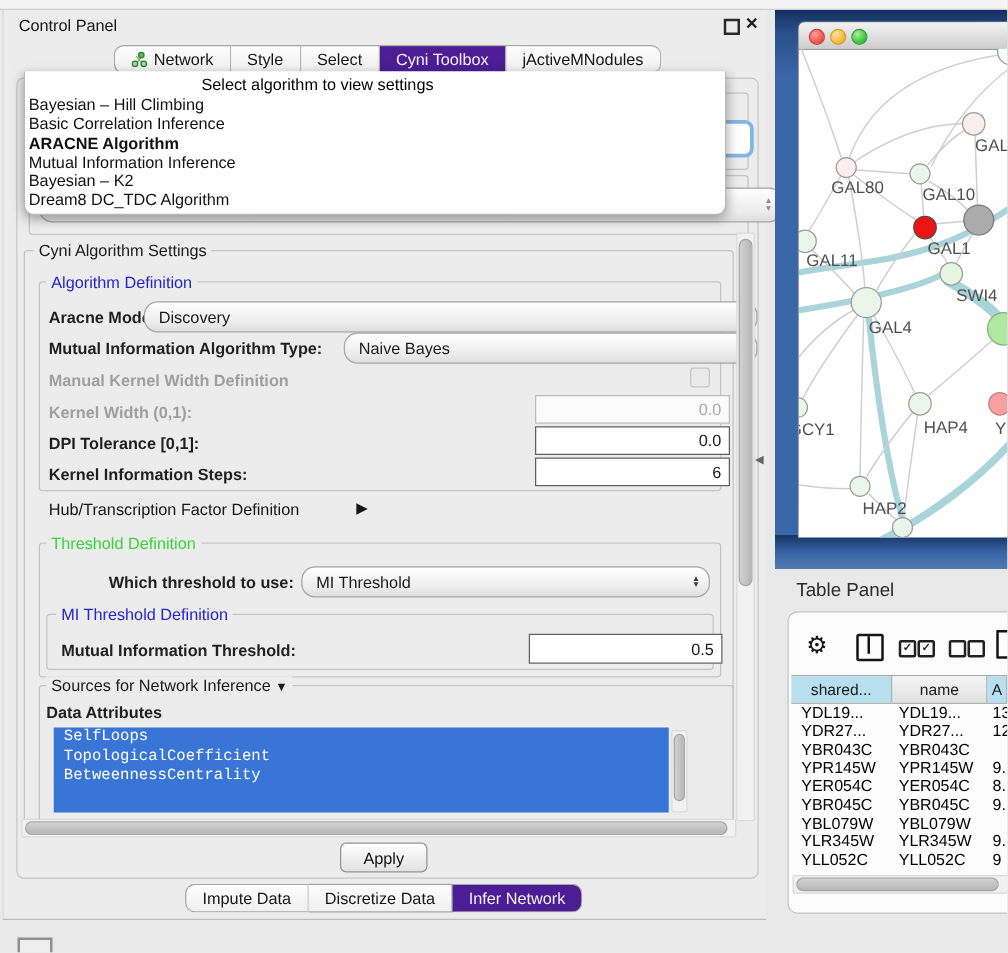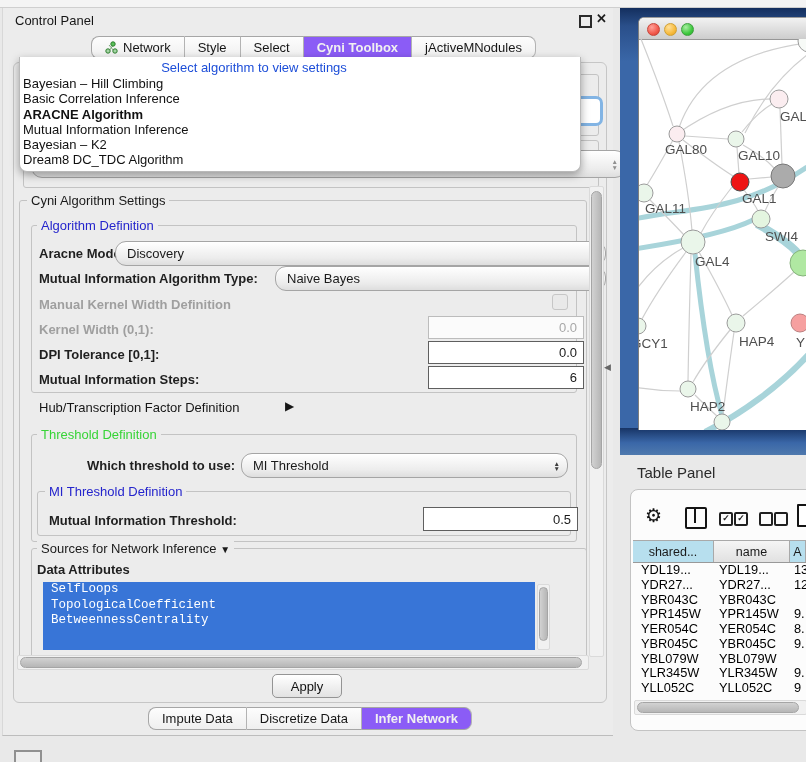--- a/index.html
+++ b/index.html
@@ -13,37 +13,37 @@
               border-left:1px solid #d8d8d8;border-bottom:1px solid #bdbdbd;}
   #cp-title{left:12px;top:5px;font-size:13px;color:#161616;}
   #float-icon{left:576px;top:7px;width:9px;height:9px;border:2px solid #2a2a2a;}
   #close-icon{left:593px;top:3px;font-size:13px;font-weight:bold;color:#1c1c1c;}
   .tabgroup{display:flex;height:23px;font-size:13px;}
   .tab{display:flex;align-items:center;justify-content:center;padding:5px 13px;color:#161616;
        background:linear-gradient(#fdfdfd,#efefef);border-top:1px solid #a6a6a6;
        border-bottom:1px solid #a6a6a6;border-right:1px solid #b3b3b3;white-space:nowrap;}
   .tab:first-child{border-left:1px solid #a6a6a6;border-radius:8px 0 0 8px;}
   .tab:last-child{border-radius:0 8px 8px 0;}
-  .tab.sel{background:#8b5cf6;color:#f1f1f1;font-weight:bold;}
+  .tab.sel{background:#4c1d95;color:#f1f1f1;}
   #top-tabs{left:88px;top:28px;}
   #bottom-tabs{left:145px;top:699px;}
   
   #outer-box{left:10px;top:54px;width:592px;height:639px;background:#ececec;
              border:1px solid #c6c6c6;border-radius:6px;}
   
   .grp{position:absolute;border:1px solid #c3c3c3;border-radius:3px;}
   .grp-title{position:absolute;background:#ececec;padding:0 4px;font-size:13px;white-space:nowrap;}
   #focus-combo{left:28px;top:88px;width:566px;height:24px;border:3px solid #82b4e4;border-radius:7px;background:#fff;}
   #bg-combo{left:28px;top:142px;width:558px;height:26px;}
   #bg-combo span{color:#8f8f8f;}
   
   #algo-popup{left:16px;top:49px;width:560px;height:114px;background:#fff;border:1px solid #b9b9b9;
               border-top:none;border-radius:0 0 8px 8px;box-shadow:0 3px 9px rgba(0,0,0,.35);
               font-size:13px;overflow:hidden;}
-  #algo-placeholder{left:0;top:3px;width:468px;text-align:center;color:#1d4ed8;}
+  #algo-placeholder{left:0;top:3px;width:468px;text-align:center;color:#000000;}
   #algo-options{left:3px;top:19px;line-height:15.3px;color:#111;}
   .opt{white-space:nowrap;}
   .opt.sel{font-weight:bold;}
   
   .lbl{position:absolute;font-size:13px;font-weight:bold;color:#1f1f1f;white-space:nowrap;}
   .lbl.dis{color:#9f9f9f;}
   .lbl.plain{font-weight:normal;color:#161616;}
   .combo{position:absolute;display:flex;align-items:center;font-size:13px;padding:0 24px 0 11px;
          background:linear-gradient(#ffffff,#ececec 70%,#dedede);border:1px solid #a5a5a5;
          border-radius:11px;box-shadow:inset 0 1px 0 rgba(255,255,255,.9);white-space:nowrap;}
@@ -191,21 +191,21 @@
 
     <div class="lbl dis" style="left:36px;top:289px;">Manual Kernel Width Definition</div>
     <div class="chk" style="left:549px;top:286px;"></div>
 
     <div class="lbl dis" style="left:36px;top:314px;">Kernel Width (0,1):</div>
     <div class="tf dis" style="left:425px;top:308px;width:142px;height:21px;">0.0</div>
 
     <div class="lbl" style="left:36px;top:339px;">DPI Tolerance [0,1]:</div>
     <div class="tf" style="left:425px;top:333px;width:142px;height:21px;">0.0</div>
 
-    <div class="lbl" style="left:36px;top:364px;">Mutual Information Steps:</div>
+    <div class="lbl" style="left:36px;top:364px;">Kernel Information Steps:</div>
     <div class="tf" style="left:425px;top:358px;width:142px;height:21px;">6</div>
 
     <div class="lbl plain" style="left:36px;top:392px;">Hub/Transcription Factor Definition</div>
     <div class="lbl plain" style="left:282px;top:391px;font-size:12px;">▶</div>
 
     <div class="grp" style="left:28px;top:426px;width:544px;height:106px;"></div>
     <div class="grp-title" style="left:34px;top:419px;color:#37d437;">Threshold Definition</div>
 
     <div class="lbl" style="left:84px;top:450px;">Which threshold to use:</div>
     <div class="combo" style="left:238px;top:445px;width:290px;height:23px;">

